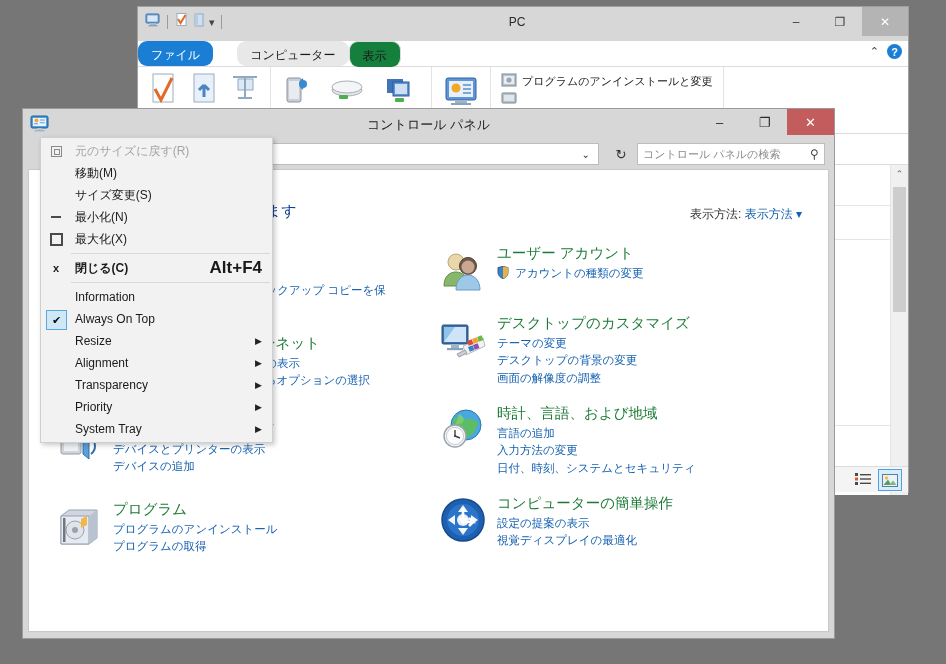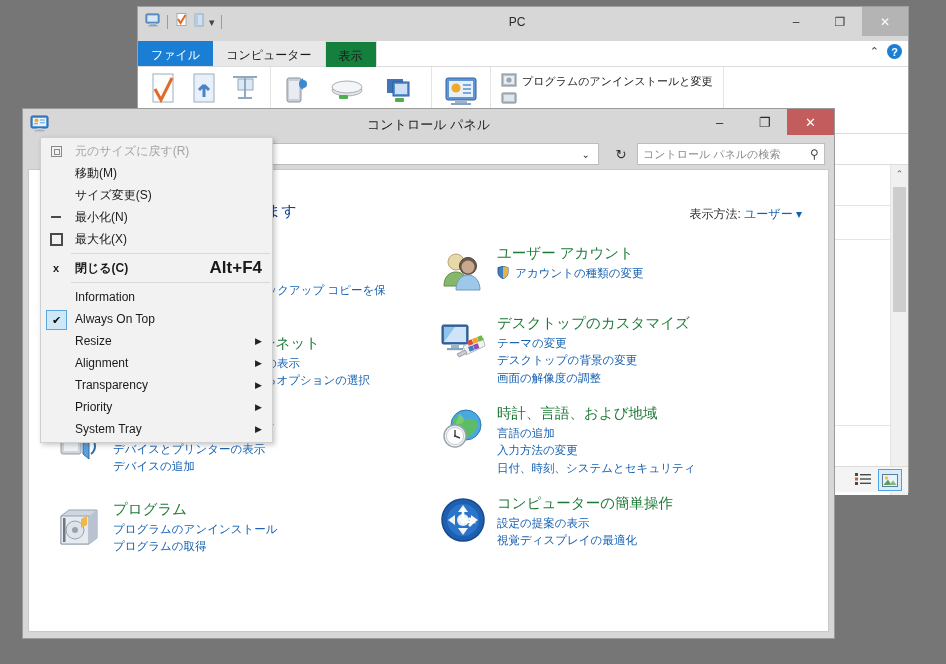--- a/index.html
+++ b/index.html
@@ -41,25 +41,25 @@
   }
   .pc-wbtn.close { background: #b4b4b4; color: #ffffff; width: 46px; }
 
   .pc-ribbon-tabs {
     position: relative; height: 25px; background: #ffffff;
     display: flex; align-items: stretch;
     border-bottom: 1px solid #dcdcdc;
   }
   .rb-tab {
     padding: 4px 13px 0 13px; font-size: 12px; color: #1a1a1a;
-    display: flex; align-items: center;
+    display: flex; align-items: center; border-radius: 9px;
   }
   .rb-tab.file { background: #1a7fd4; color: #ffffff; font-size: 12px; }
   .rb-tab.active { background: #15803d; border-left: 1px solid #dcdcdc; border-right: 1px solid #dcdcdc; border-top: 1px solid #dcdcdc; margin-bottom: -1px; }
-  .rb-tab.inactive { background: #e8e8e8; }
+  .rb-tab.inactive { background: #e8e8e8; margin-left: 24px; }
   .rb-right { position: absolute; right: 6px; top: 3px; display: flex; align-items: center; gap: 8px; }
   .rb-caret { font-size: 11px; color: #444; }
   .rb-help {
     width: 15px; height: 15px; border-radius: 50%;
     background: #1a7fd4; color: #fff; font-size: 11px; font-weight: bold;
     display: flex; align-items: center; justify-content: center;
   }
 
   .pc-ribbon-body {
     position: relative; height: 66px; background: #ffffff;
@@ -432,21 +432,21 @@
       <div class="cp-search">
         <span>コントロール パネルの検索</span>
         <span class="cp-search-icon">⚲</span>
       </div>
     </div>
 
     <div class="cp-body">
       <div class="cp-heading">コンピューターの設定を調整します</div>
       <div class="cp-viewby">
         <span>表示方法:</span>
-        <b>ユーザー</b>
+        <b>表示方法</b>
         <b>▾</b>
       </div>
 
       <div class="cat-col left">
 
         <div class="cat">
           <span class="cat-icon">
             <svg width="48" height="48" viewBox="0 0 48 48">
               <path d="M10 8 L26 4 L42 8 L42 24 C42 34 33 41 26 44 C19 41 10 34 10 24 Z" fill="#7bbf4a" stroke="#4e8a2c" stroke-width="1.2"></path>
               <path d="M26 4 L42 8 L42 24 C42 34 33 41 26 44 Z" fill="#5ea83a"></path>

